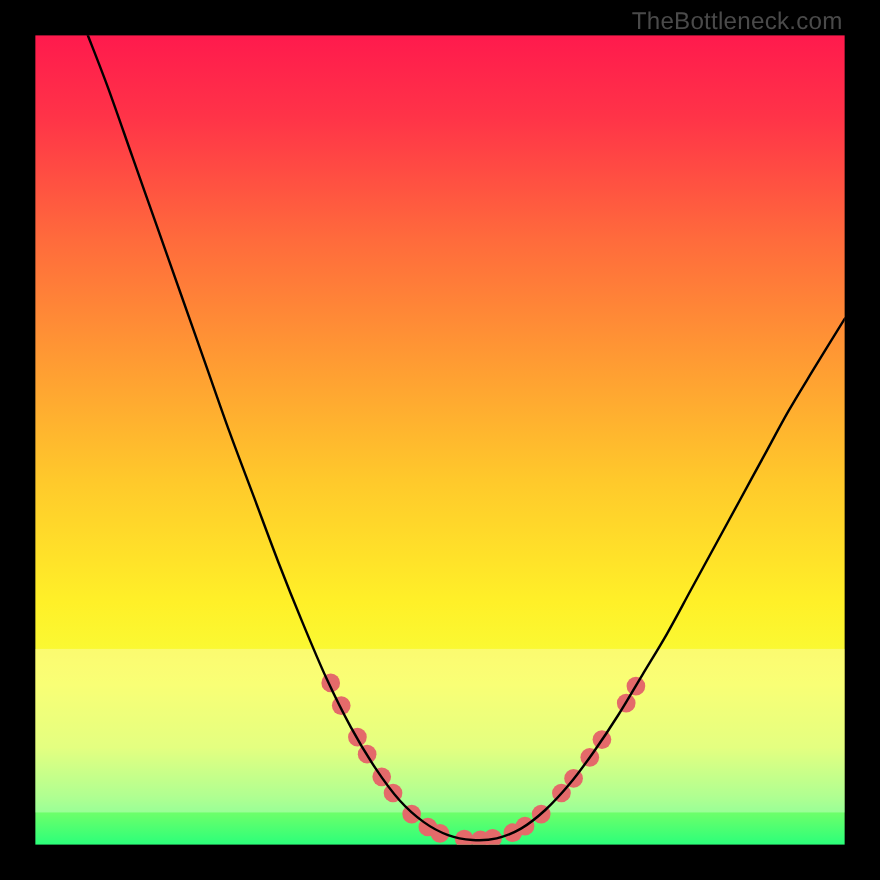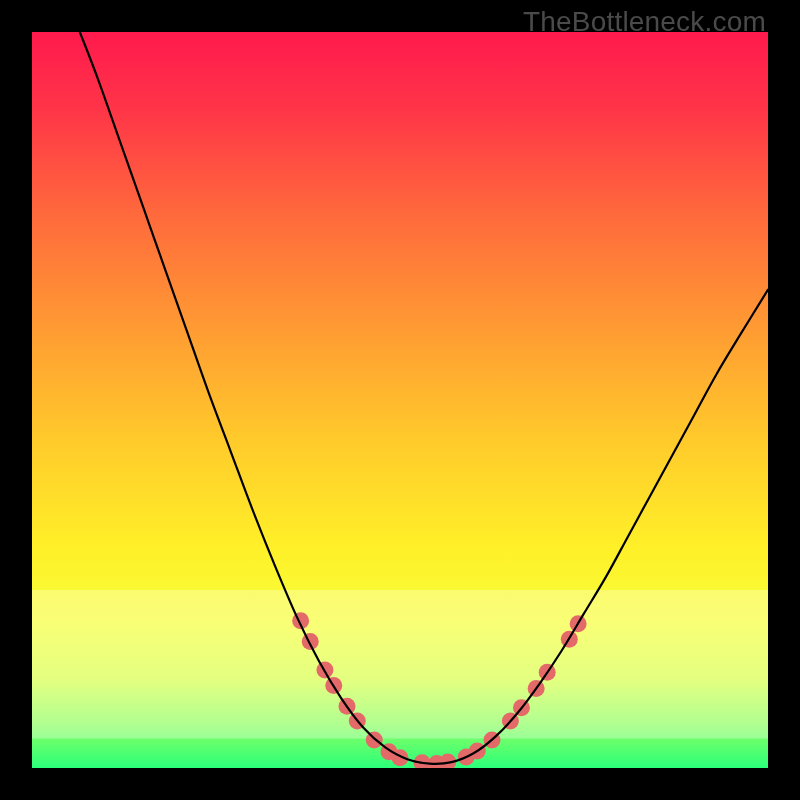--- a/index.html
+++ b/index.html
@@ -23,21 +23,21 @@
     left: 0;
     top: 0;
     width: 736px;
     height: 736px;
   }
   .watermark {
     position: absolute;
     top: 6px;
     right: 34px;
     font-family: Arial, Helvetica, sans-serif;
-    font-size: 28px;
+    font-size: 22px;
     color: #4a4a4a;
     letter-spacing: 0.2px;
     user-select: none;
   }
 </style>
 </head>
 <body>
 
 <div class="frame">
   <svg class="plot-area" id="plot" viewBox="0 0 736 736" preserveAspectRatio="none">

